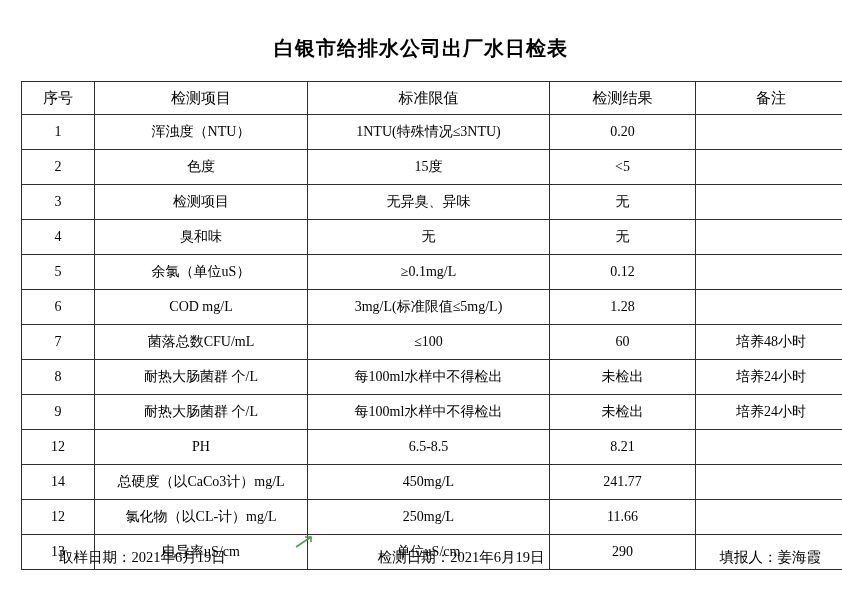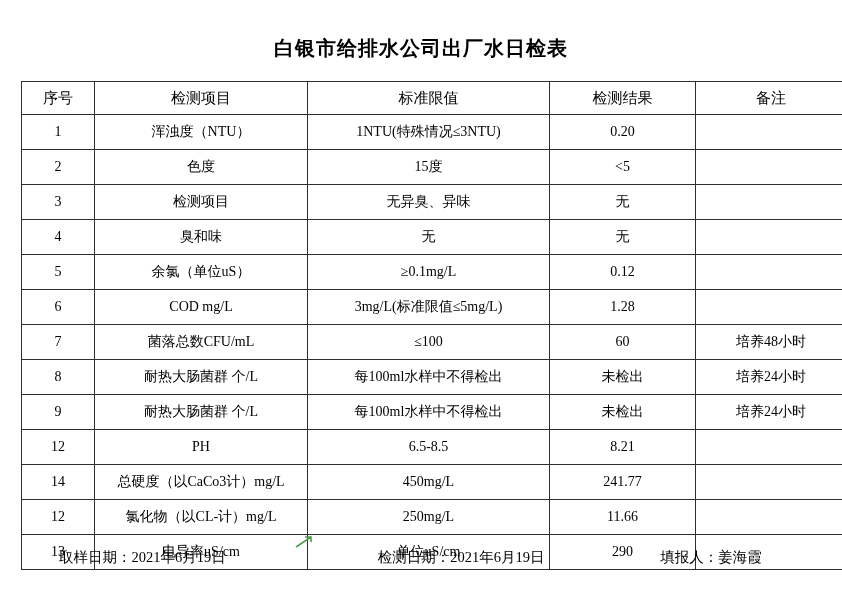--- a/index.html
+++ b/index.html
@@ -68,21 +68,21 @@
     top: 548px;
     width: 800px;
     font-size: 14.5px;
     font-family: "Liberation Serif", serif;
     display: flex;
     flex-direction: row;
     align-items: center;
   }
   .footer .f-sample { width: 300px; text-align: left; padding-left: 38px; box-sizing: border-box;}
   .footer .f-test   { width: 280px; text-align: center; box-sizing: border-box;}
-  .footer .f-filler { width: 220px; text-align: center; box-sizing: border-box;}
+  .footer .f-filler { width: 220px; text-align: right; box-sizing: border-box;}
   .seal {
     position: absolute;
     left: 295px;
     top: 536px;
     width: 18px;
     height: 12px;
     overflow: hidden;
     pointer-events: none;
   }
   .seal svg { display:block; }

